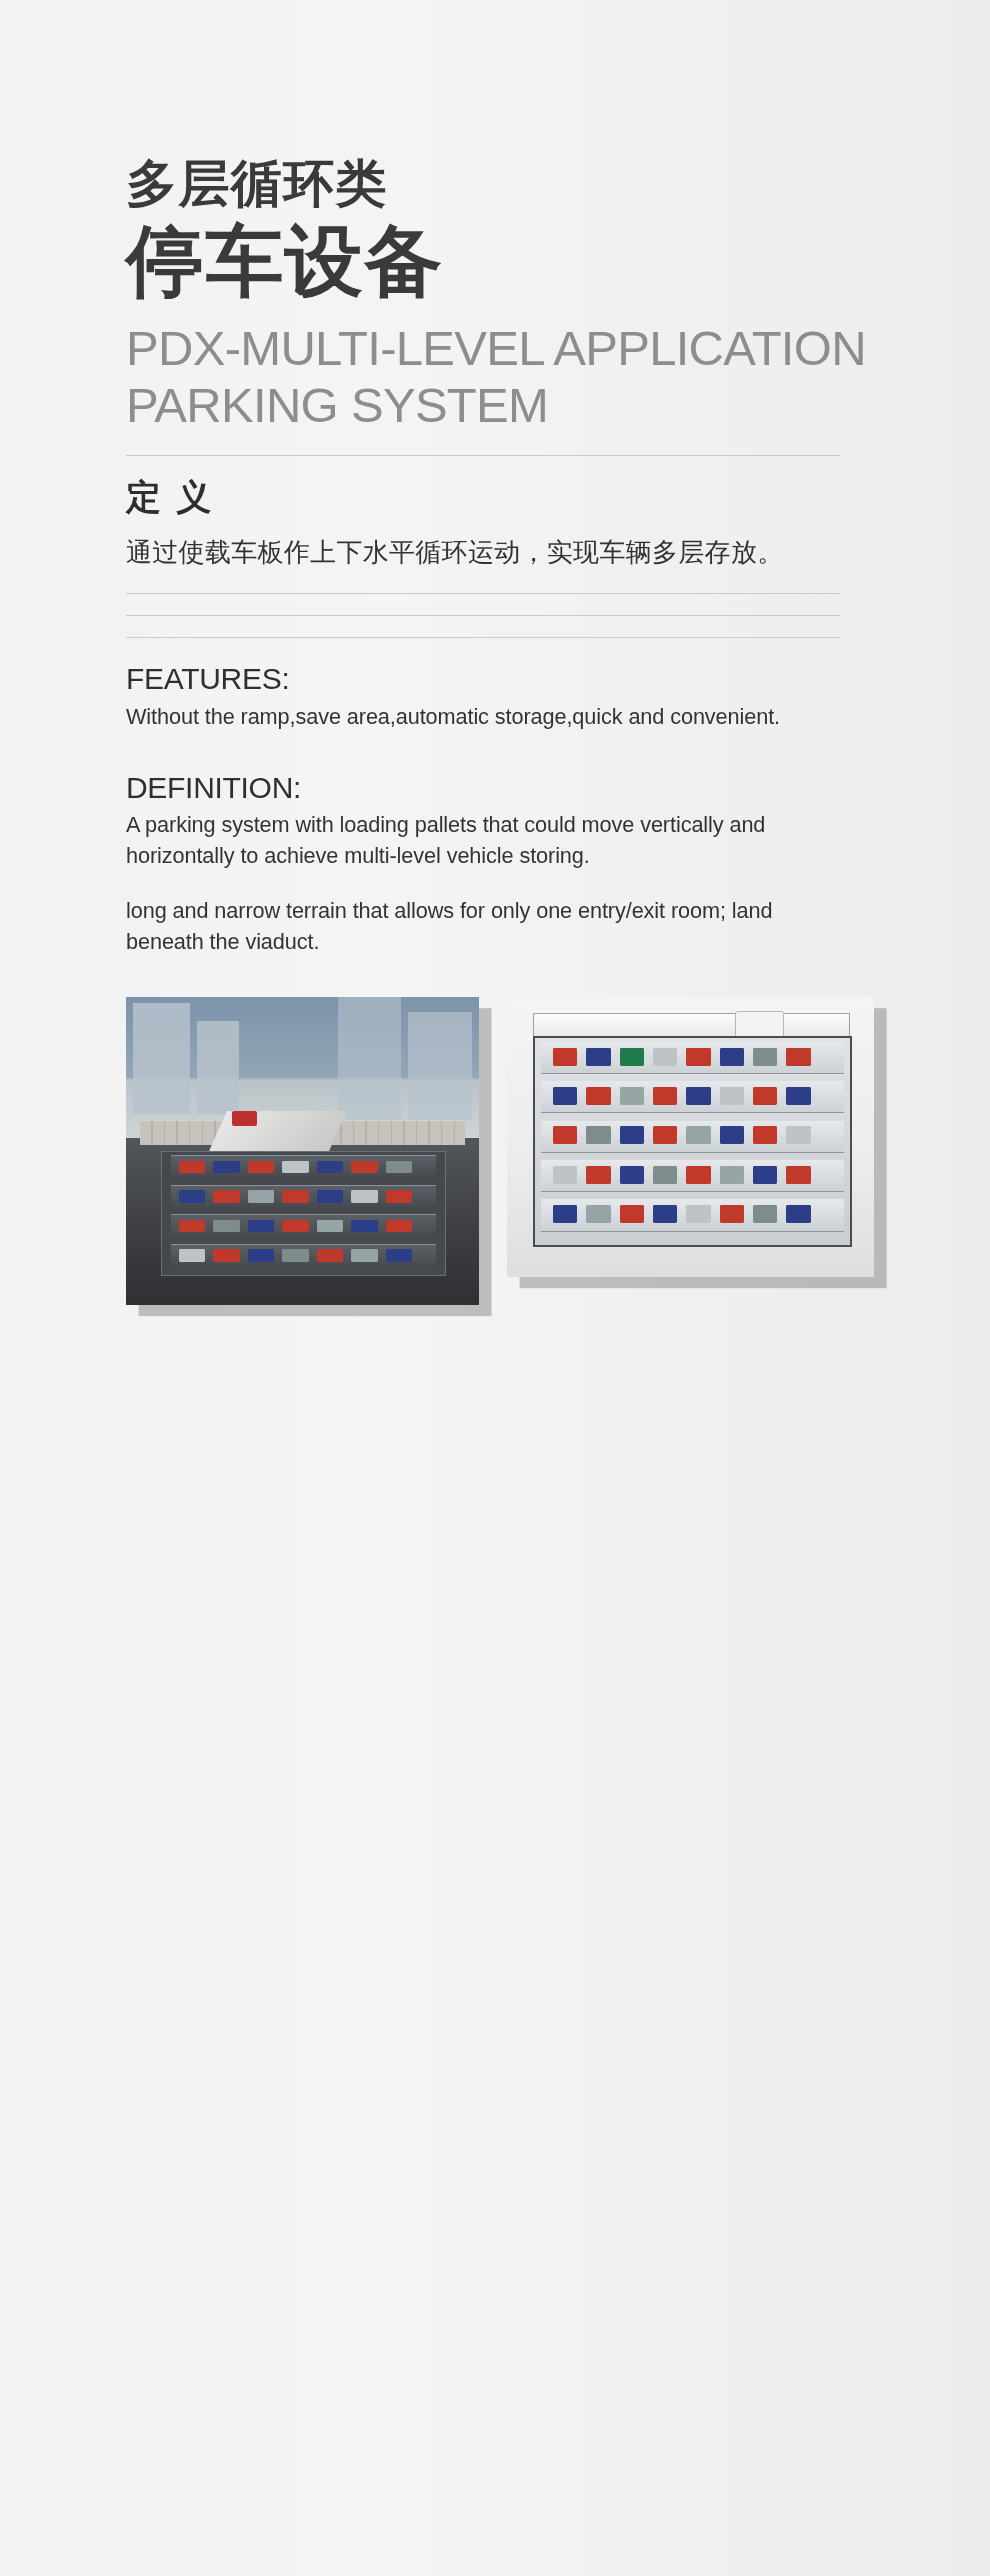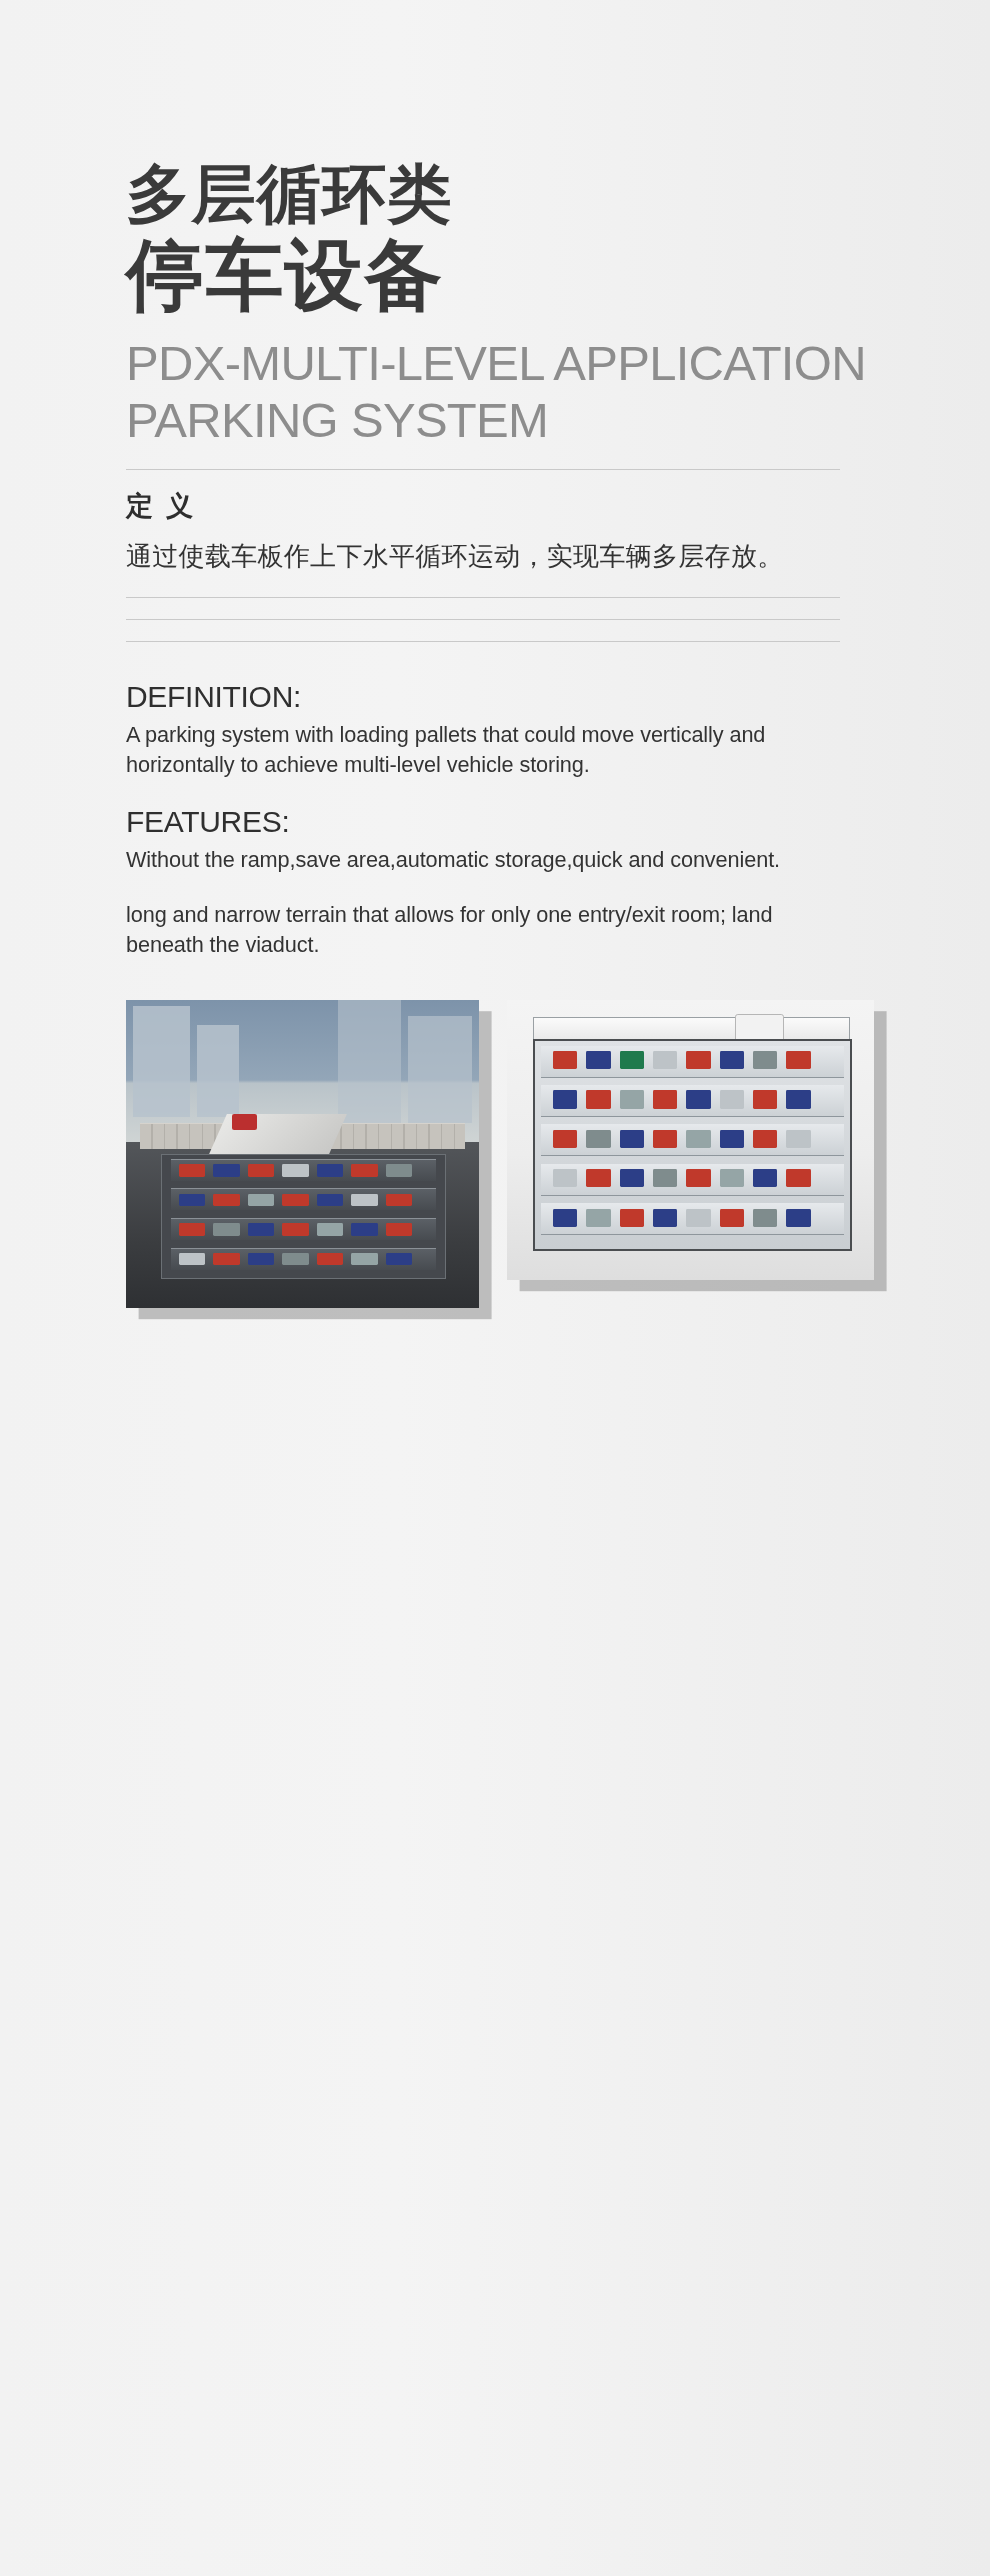--- a/index.html
+++ b/index.html
@@ -25,27 +25,27 @@
 
   .content {
     position: absolute;
     left: 126px;
     top: 0;
     width: 751px;
   }
 
   
   .title-cn-1 {
-    font-size: 64px;
+    font-size: 51px;
     font-weight: bold;
     color: #3a3a3a;
     letter-spacing: 1.4px;
     line-height: 1.12;
     margin-top: 159px;
-    font-family: Liberation Serif, serif;
+    font-family: Liberation Mono, monospace;
   }
   .title-cn-2 {
     font-size: 78px;
     font-weight: bold;
     color: #3a3a3a;
     letter-spacing: 1.4px;
     line-height: 1.12;
     margin-top: 1.4px;
   }
   .title-en {
@@ -61,21 +61,21 @@
   .divider {
     border: none;
     border-top: 0.7px solid #c9c9c9;
     margin: 21px 0 0 0;
     width: 714px;
   }
   .sec {
     margin-top: 18px;
   }
   .sec-head-cn {
-    font-size: 27px;
+    font-size: 35px;
     font-weight: bold;
     color: #2e2e2e;
     letter-spacing: 2.8px;
     margin-bottom: 11.2px;
   }
   .sec-body-cn {
     font-size: 26px;
     color: #333333;
     line-height: 1.55;
     width: 714px;
@@ -265,28 +265,28 @@
       <div class="sec-body-cn">通过使载车板作上下水平循环运动，实现车辆多层存放。</div>
     </div>
 
     <hr class="divider">
 
     <hr class="divider">
     <div class="sec">
     </div>
 
     <hr class="divider">
+    <div class="sec-en">
+      <div class="sec-head-en">FEATURES:</div>
+      <div class="sec-body-en">Without the ramp,save area,automatic storage,quick and convenient.</div>
+    </div>
+
     <div class="sec-en first-en">
       <div class="sec-head-en">DEFINITION:</div>
       <div class="sec-body-en">A parking system with loading pallets that could move vertically and horizontally to achieve multi-level vehicle storing.</div>
-    </div>
-
-    <div class="sec-en">
-      <div class="sec-head-en">FEATURES:</div>
-      <div class="sec-body-en">Without the ramp,save area,automatic storage,quick and convenient.</div>
     </div>
 
     <div class="sec-en">
       <div class="sec-body-en">long and narrow terrain that allows for only one entry/exit room; land beneath the viaduct.</div>
     </div>
 
     <div class="images">
 
       <div class="photo photo-left">
         <div class="scene1">

